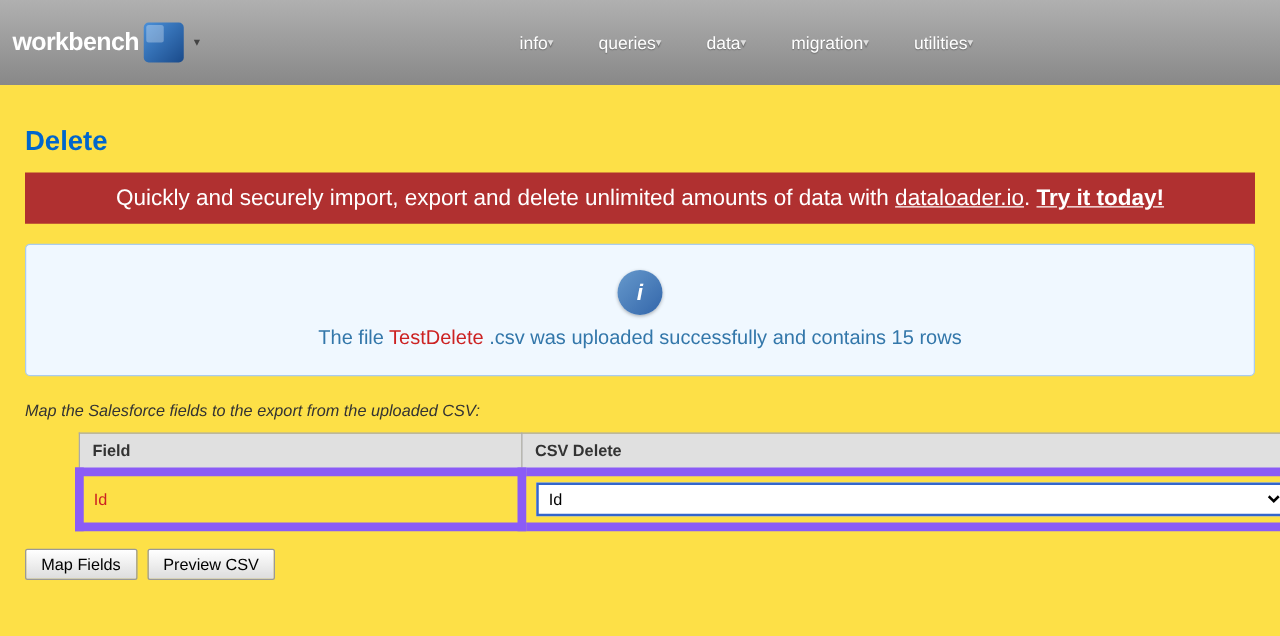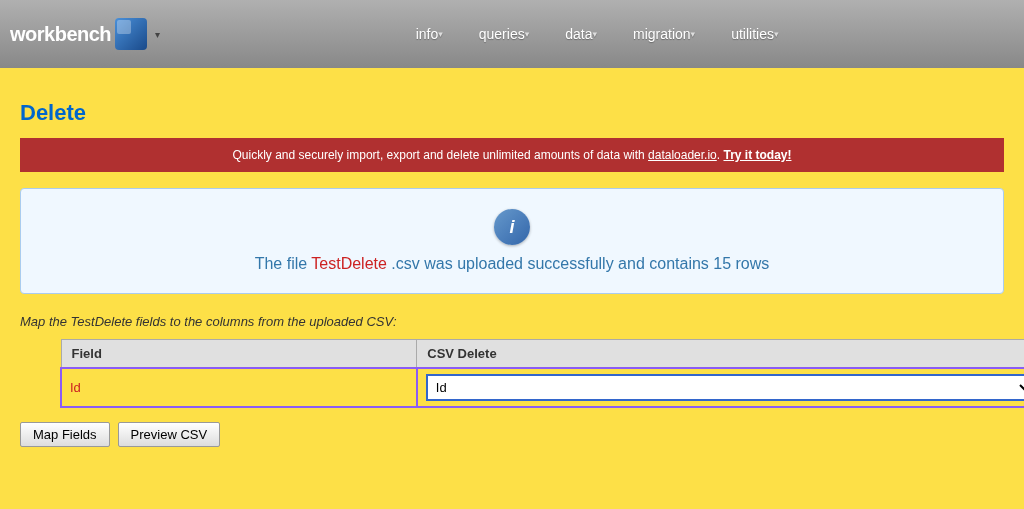--- a/index.html
+++ b/index.html
@@ -90,21 +90,21 @@
       font-size: 22px;
       font-weight: bold;
       margin-bottom: 12px;
     }
 
     
     .promo-banner {
       background: #b03030;
       color: #fff;
       padding: 10px 20px;
-      font-size: 12px;
+      font-size: 18px;
       margin-bottom: 16px;
       text-align: center;
     }
     .promo-banner a {
       color: #fff;
       text-decoration: underline;
     }
 
     
     .info-box {
@@ -161,21 +161,21 @@
     }
     .field-table th {
       background: #e0e0e0;
       border: 1px solid #aaa;
       padding: 6px 10px;
       text-align: left;
       font-weight: bold;
       font-size: 13px;
     }
     .field-table td {
-      border: 2px solid #8b5cf6;
+      border: 7px solid #8b5cf6;
       padding: 5px 8px;
       font-size: 13px;
       vertical-align: middle;
     }
     .field-name {
       color: #cc2222;
     }
     .csv-select {
       width: 100%;
       border: 2px solid #3366cc;
@@ -243,21 +243,21 @@
 
   <div class="info-box">
     <div class="info-icon">i</div>
     <div class="info-message">
       <span>The file </span>
       <span class="filename">TestDelete</span>
       <span> .csv was uploaded successfully and contains 15 rows</span>
     </div>
   </div>
 
-  <div class="map-label">Map the TestDelete fields to the columns from the uploaded CSV:</div>
+  <div class="map-label">Map the Salesforce fields to the export from the uploaded CSV:</div>
 
   <table class="field-table">
     <thead>
       <tr>
         <th>Field</th>
         <th>CSV Delete</th>
       </tr>
     </thead>
     <tbody>
       <tr>

